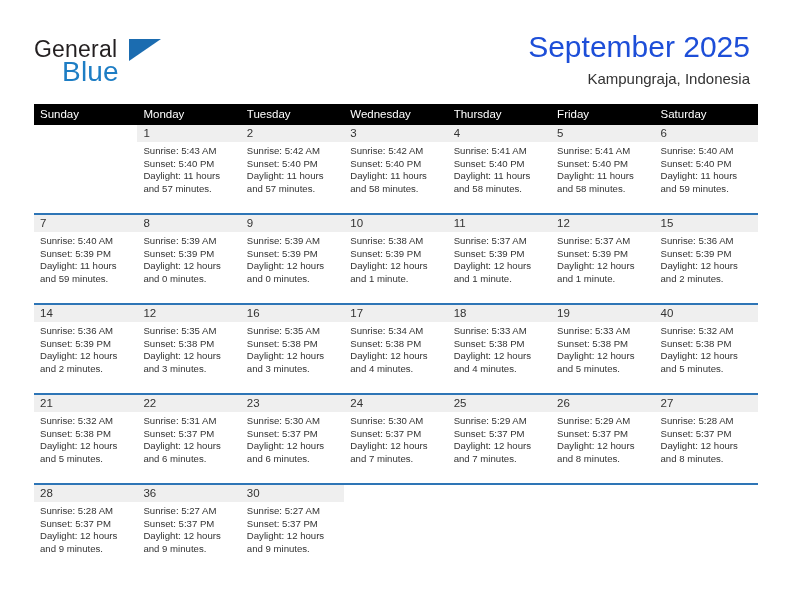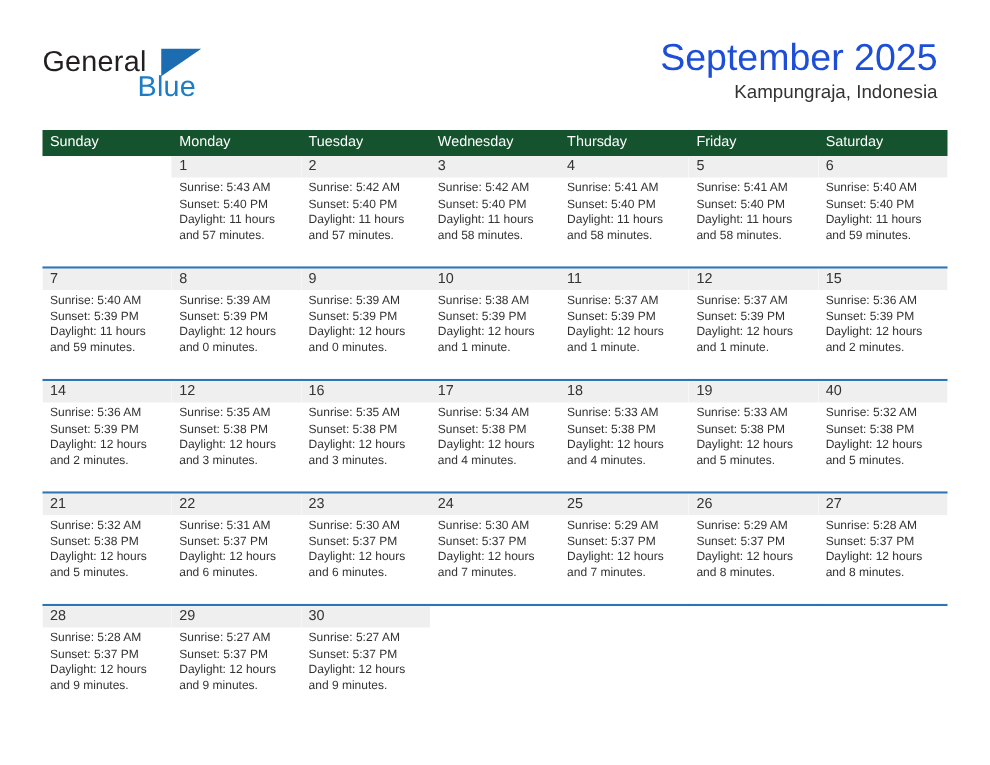--- a/index.html
+++ b/index.html
@@ -41,25 +41,24 @@
     top: 0;
     font-size: 23px;
     letter-spacing: 0.2px;
     color: #231f20;
     font-family: "Liberation Sans", sans-serif;
   }
   .brand-blue {
     position: absolute;
     left: 28px;
     top: 20px;
-    font-size: 23px;
+    font-size: 28px;
     letter-spacing: 0.2px;
     color: #1d7dc4;
     font-family: "Liberation Sans", sans-serif;
-    margin-left: 48px;
   }
   .brand-tri {
     position: absolute;
     left: 95px;
     top: 3px;
     width: 0;
     height: 0;
     border-left: 32px solid #1b6cb0;
     border-bottom: 22px solid transparent;
   }
@@ -71,38 +70,38 @@
     text-align: right;
   }
   .cal-title {
     font-size: 30px;
     color: #1d4ed8;
     font-weight: normal;
     line-height: 34px;
     font-family: "Liberation Sans", sans-serif;
   }
   .cal-subtitle {
-    margin-top: 1px;
+    margin-top: 6px;
     font-size: 15px;
     color: #333333;
     line-height: 18px;
     font-family: "Liberation Sans", sans-serif;
   }
 
   
   .calendar {
     position: absolute;
     left: 34px;
     top: 104px;
     width: 724px;
   }
   .weekday-row {
     display: flex;
     width: 100%;
-    background: #14532d;
+    background: #000000;
     height: 21px;
   }
   .weekday {
     flex: 1 1 0;
     color: #ffffff;
     font-size: 11.5px;
     line-height: 21px;
     padding-left: 6px;
     box-sizing: border-box;
     white-space: nowrap;
@@ -453,21 +452,21 @@
             <div class="day-cell filled">
               <div class="daynum">28</div>
               <div class="day-info">
                 <div>Sunrise: 5:28 AM</div>
                 <div>Sunset: 5:37 PM</div>
                 <div>Daylight: 12 hours</div>
                 <div>and 9 minutes.</div>
               </div>
             </div>
             <div class="day-cell filled">
-              <div class="daynum">29</div>
+              <div class="daynum">36</div>
               <div class="day-info">
                 <div>Sunrise: 5:27 AM</div>
                 <div>Sunset: 5:37 PM</div>
                 <div>Daylight: 12 hours</div>
                 <div>and 9 minutes.</div>
               </div>
             </div>
             <div class="day-cell filled">
               <div class="daynum">30</div>
               <div class="day-info">

